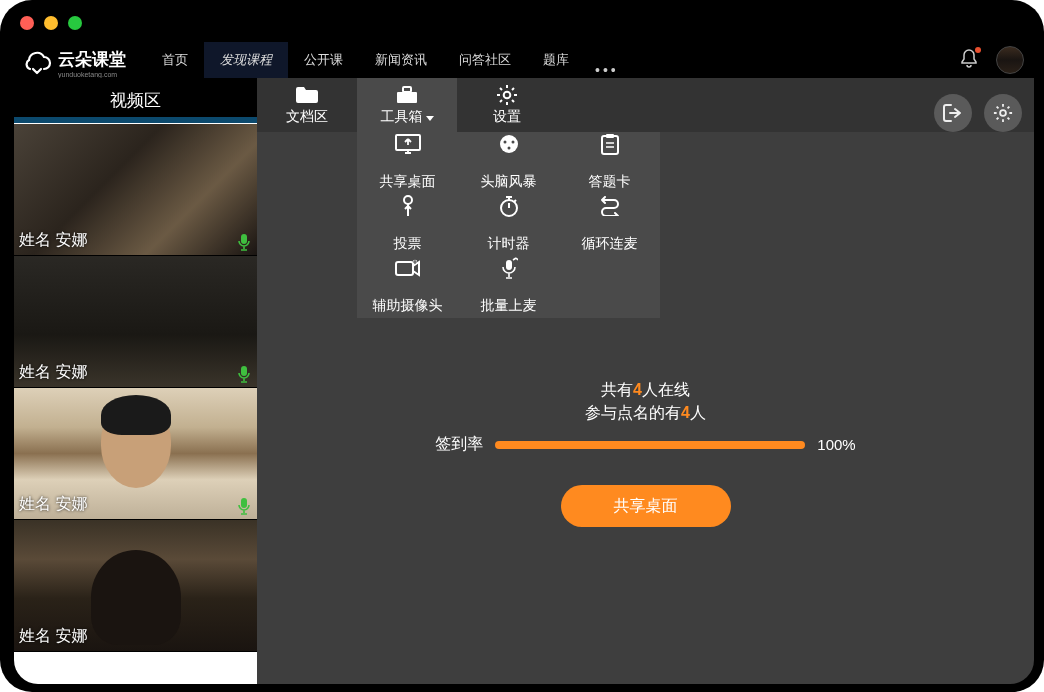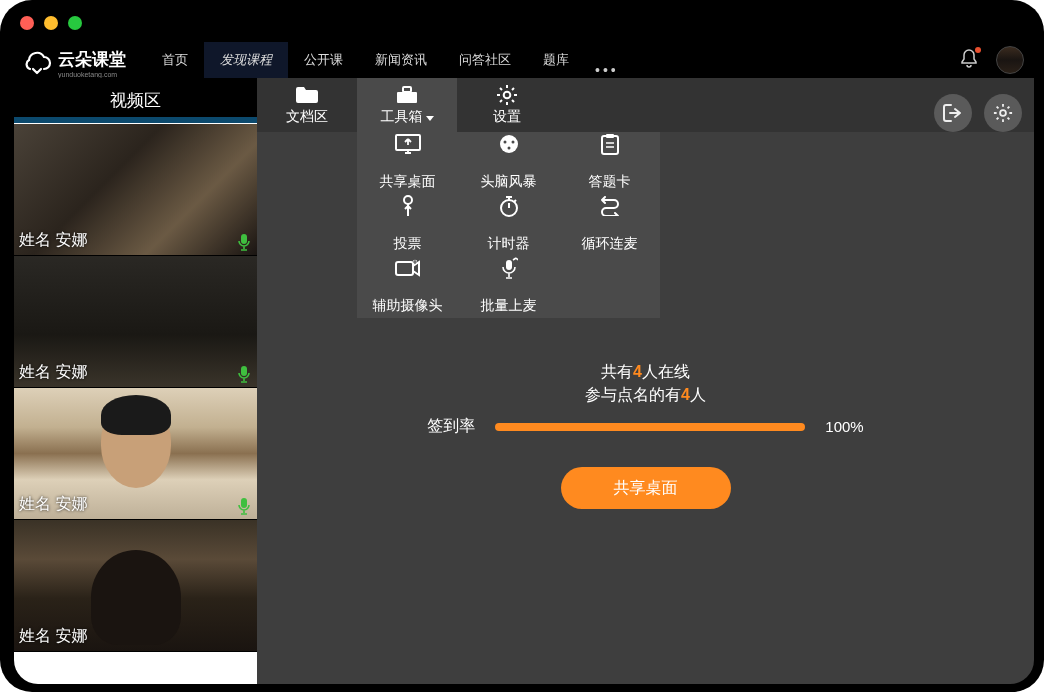--- a/index.html
+++ b/index.html
@@ -64,24 +64,24 @@
 .toolbar-right { margin-left: auto; display: flex; gap: 12px; padding-right: 12px; }
 .circ-btn { width: 38px; height: 38px; border-radius: 50%; background: #5a5a5a; display: flex; align-items: center; justify-content: center; cursor: pointer; color: #eee; }
 
 
 .toolbox { position: absolute; top: 54px; left: 100px; width: 303px; background: #4a4a4a; display: grid; grid-template-columns: repeat(3, 1fr); }
 .tb-item { height: 62px; display: flex; flex-direction: column; align-items: center; justify-content: flex-start; color: #fff; font-size: 14px; cursor: pointer; gap: 17px; }
 .tb-item .ico { height: 24px; display: flex; align-items: center; justify-content: center; }
 .tb-item.highlighted { outline: 2px solid #d23; outline-offset: -4px; }
 
 
-.rc { position: absolute; left: 0; right: 0; top: 282px; color: #fff; font-size: 16px; text-align: center; }
+.rc { position: absolute; left: 0; right: 0; top: 300px; color: #fff; font-size: 16px; text-align: center; }
 .rc-line { margin: 2px 0; }
 .orange { color: #ff8a1f; font-weight: 600; }
-.rate-row { display: flex; align-items: center; justify-content: center; gap: 20px; margin-top: 10px; }
+.rate-row { display: flex; align-items: center; justify-content: center; gap: 12px; margin-top: 10px; }
 .rate-label { font-size: 16px; }
 .bar { width: 310px; height: 8px; background: #ff8a1f; border-radius: 5px; }
 .rate-val { font-size: 15px; }
 .re-btn { margin: 30px auto 0; width: 170px; height: 42px; line-height: 42px; background: #ff8a1f; color: #fff; border-radius: 22px; cursor: pointer; font-size: 16px; }
 </style>
 </head>
 <body>
 
 <div class="window">
   <div class="titlebar">

